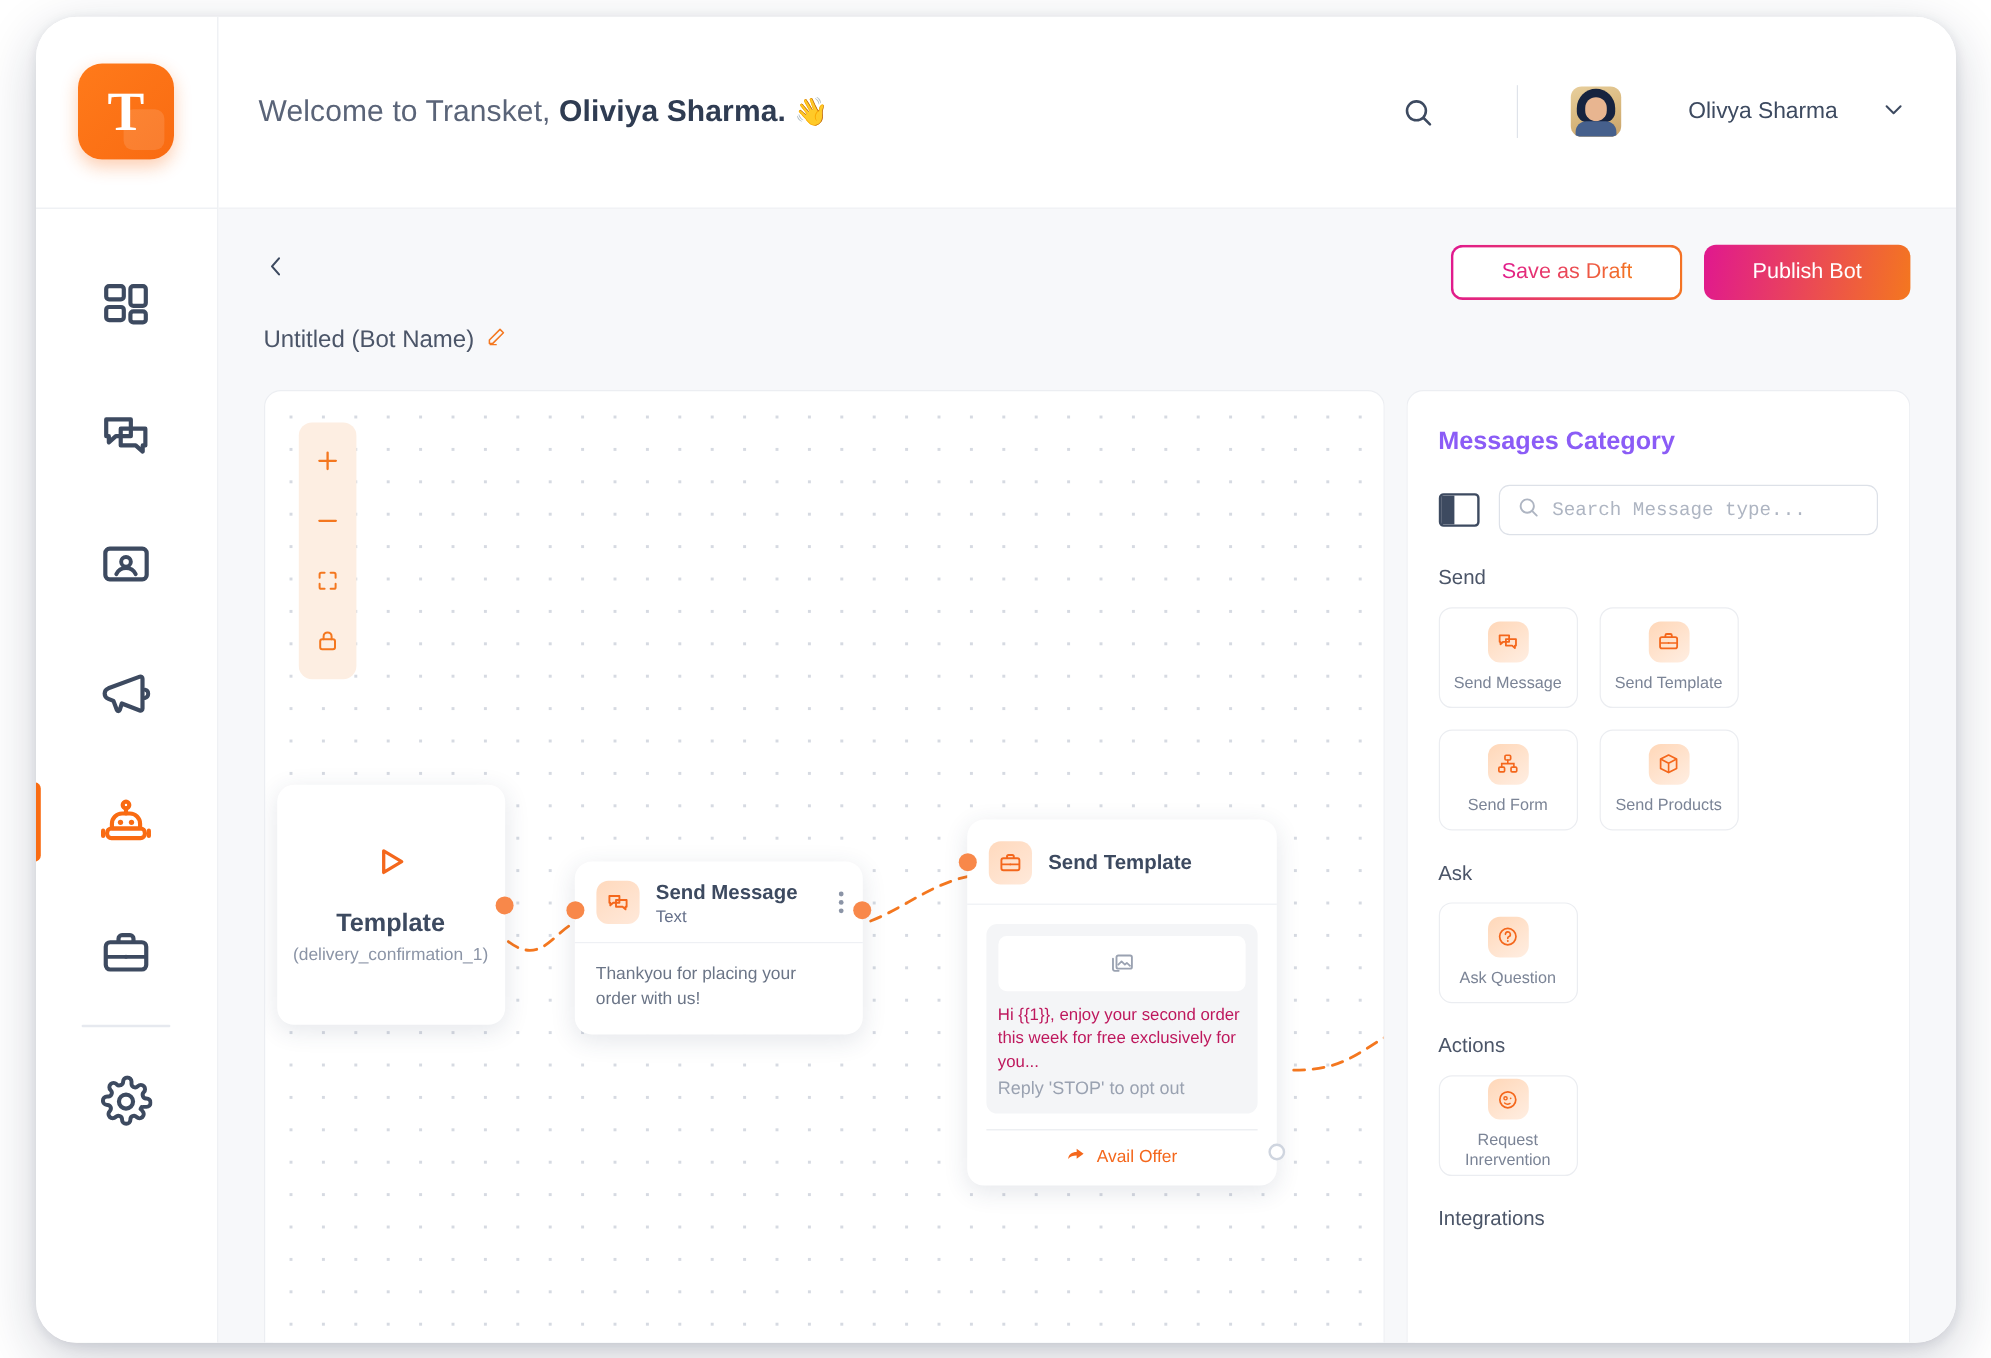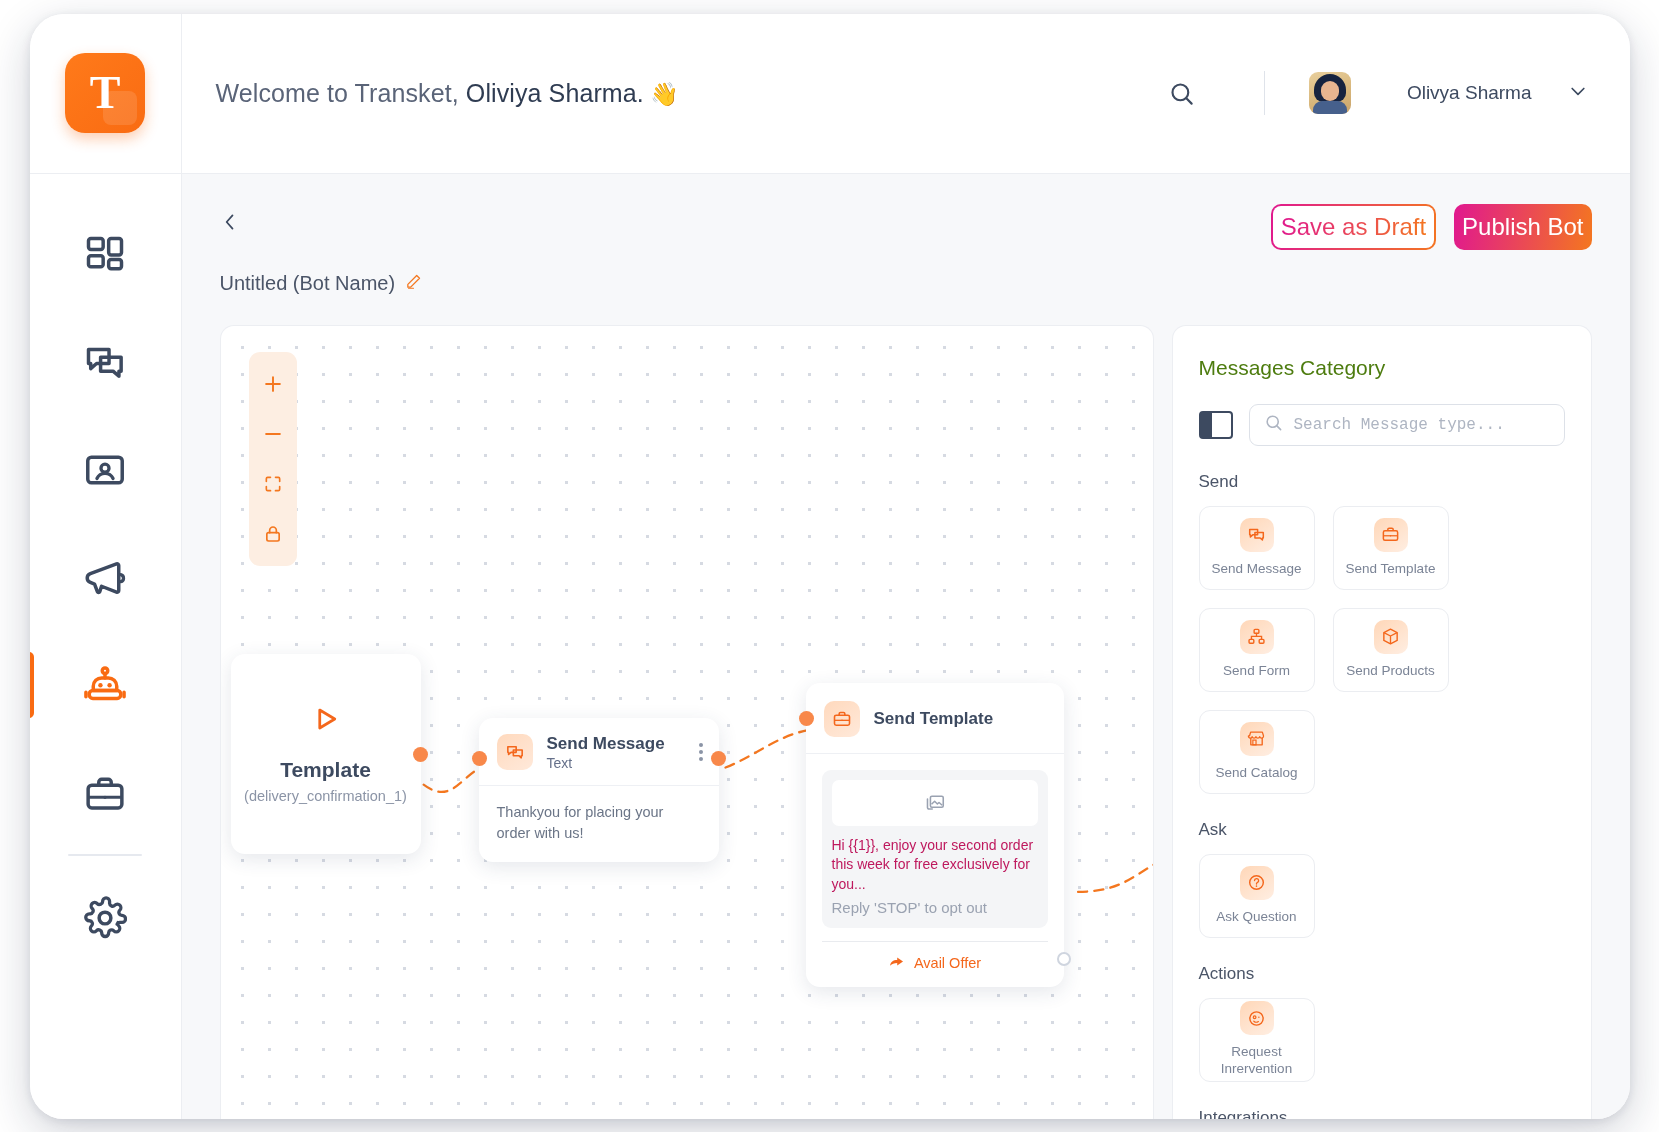--- a/index.html
+++ b/index.html
@@ -38,21 +38,21 @@
   .rail-item.active:before{content:"";position:absolute;left:-6px;top:20px;width:10px;height:66px;
                            background:#f96b12;border-radius:6px}
   .rail-divider{width:74px;height:2px;background:#e6e9ef;border-radius:2px;margin:6px 0 8px}
 
   
   .main{flex:1;display:flex;flex-direction:column;min-width:0}
 
   .topbar{height:160px;flex:0 0 160px;background:#fff;border-bottom:1px solid #eceef2;
           display:flex;align-items:center;padding:0 42px 0 34px;gap:18px}
   .welcome{font-size:25px;color:#5a6478;letter-spacing:.1px;white-space:nowrap}
-  .welcome b{color:#2f3c52;font-weight:normal}
+  .welcome b{color:#2f3c52;font-weight:bold}
   .welcome .wave{font-size:23px}
   .spacer{flex:1}
   .search-btn{width:44px;height:44px;display:flex;align-items:center;justify-content:center;
               cursor:pointer}
   .vdiv{width:1px;height:44px;background:#dfe3ea;margin:0 26px 0 42px}
   .avatar{width:42px;height:42px;border-radius:9px;overflow:hidden;flex:0 0 42px;
           background:linear-gradient(160deg,#e8cf9d 0%,#d8b77c 55%,#c9a36a 100%);
           position:relative}
   .avatar .hair{position:absolute;left:5px;top:2px;width:32px;height:28px;border-radius:16px 16px 9px 9px;
                 background:#16233f}
@@ -61,22 +61,22 @@
   .avatar .body{position:absolute;left:4px;bottom:0;width:34px;height:13px;border-radius:9px 9px 0 0;
                 background:#46608c}
   .user-name{font-size:19px;color:#3d4a60;margin-left:38px;white-space:nowrap}
   .caret{margin-left:18px;cursor:pointer}
 
   .page{flex:1;background:#f7f8fa;padding:30px 38px 0 38px;display:flex;flex-direction:column;min-height:0}
   .page-head{display:flex;align-items:flex-start;gap:14px}
   .back-chevron{margin-top:8px;cursor:pointer}
   .page-title{font-size:30px;font-weight:bold;color:#3d4a60;letter-spacing:.1px}
   .btns{margin-left:auto;display:flex;gap:18px;align-items:center}
-  .btn{height:46px;border-radius:10px;font-size:24px;display:flex;align-items:center;
-       justify-content:flex-start;padding:0 8px;cursor:pointer;border:none;white-space:nowrap}
+  .btn{height:46px;border-radius:10px;font-size:18px;display:flex;align-items:center;
+       justify-content:flex-start;padding:0 40px;cursor:pointer;border:none;white-space:nowrap}
   .btn-draft{background:#fff;border:2px solid transparent;
     background-image:linear-gradient(#fff,#fff),linear-gradient(100deg,#e0188f 0%,#f47521 100%);
     background-origin:border-box;background-clip:padding-box,border-box;}
   .btn-draft span{background:linear-gradient(100deg,#e0188f 0%,#f4771f 100%);
     -webkit-background-clip:text;background-clip:text;color:transparent;font-weight:normal}
   .btn-publish{background:linear-gradient(100deg,#e0188f 0%,#f4771f 100%);color:#fff}
   .bot-name{margin-top:22px;font-size:20px;color:#4b5568;display:flex;align-items:center;gap:10px}
   .pencil{cursor:pointer}
 
   .workspace{margin-top:30px;flex:1;display:flex;gap:18px;min-height:0;padding-bottom:0}
@@ -126,21 +126,21 @@
   .tpl-note{font-size:15px;color:#9aa2b1;margin-top:4px}
   .tpl-sep{height:1px;background:#e9ebef;margin:13px 16px 0}
   .tpl-cta{display:flex;align-items:center;justify-content:center;gap:9px;
            padding:11px 0 14px;color:#f4671c;font-size:14.5px;cursor:pointer}
 
   svg.edge{position:absolute;left:0;top:0;width:100%;height:100%;z-index:2;pointer-events:none}
 
   
   .panel{width:420px;flex:0 0 420px;background:#fff;border-radius:14px 14px 0 0;
          border:1px solid #eceef2;border-bottom:none;padding:30px 26px 0 26px;overflow:hidden}
-  .panel-title{font-size:21px;font-weight:normal;color:#4d7c0f}
+  .panel-title{font-size:21px;font-weight:bold;color:#8b5cf6}
   .panel-search-row{display:flex;align-items:center;gap:16px;margin-top:24px}
   .layout-toggle{width:34px;height:28px;border:2.4px solid #3d4a60;border-radius:4px;
                  position:relative;cursor:pointer;flex:0 0 34px}
   .layout-toggle:before{content:"";position:absolute;left:0;top:0;bottom:0;width:11px;
                         background:#3d4a60}
   .search-field{flex:1;height:42px;border:1px solid #dde1e8;border-radius:9px;
                 display:flex;align-items:center;gap:11px;padding:0 14px;cursor:text}
   .search-field input{border:none;outline:none;font-size:16px;color:#4b5568;width:100%;
                       font-family:Liberation Mono, monospace;background:transparent}
   .search-field input::placeholder{color:#aeb5c2}
@@ -463,30 +463,20 @@
             </div>
             <div class="card">
               <div class="card-ic">
                 <svg viewBox="0 0 24 24" fill="none" width="19" height="19">
                     <path d="M12 2.8 20.4 7v10L12 21.2 3.6 17V7z" stroke="#f4671c" stroke-width="1.8" stroke-linejoin="round"></path>
                     <path d="M3.6 7 12 11.4 20.4 7M12 11.4v9.8" stroke="#f4671c" stroke-width="1.7" stroke-linejoin="round"></path>
                   </svg>
               </div>
               <div class="card-label">Send Products</div>
             </div>
-            <div class="card">
-              <div class="card-ic">
-                <svg viewBox="0 0 24 24" fill="none" width="19" height="19">
-                    <path d="M3.2 8.6 4.6 4h14.8l1.4 4.6c.3 1.5-.8 2.8-2.3 2.8-1.2 0-2.2-.8-2.4-1.9-.2 1.1-1.2 1.9-2.4 1.9s-2.2-.8-2.4-1.9c-.2 1.1-1.2 1.9-2.4 1.9s-2.2-.8-2.4-1.9c-.2 1.1-1.2 1.9-2.4 1.9-1.5 0-2.6-1.3-2.3-2.8z" stroke="#f4671c" stroke-width="1.6" stroke-linejoin="round"></path>
-                    <path d="M4.8 11.4V20h14.4v-8.6" stroke="#f4671c" stroke-width="1.7" stroke-linejoin="round"></path>
-                    <rect x="7.4" y="14" width="4" height="6" stroke="#f4671c" stroke-width="1.5"></rect>
-                  </svg>
-              </div>
-              <div class="card-label">Send Catalog</div>
-            </div>
           </div>
 
           <div class="group-label">Ask</div>
           <div class="cards">
             <div class="card">
               <div class="card-ic">
                 <svg viewBox="0 0 24 24" fill="none" width="19" height="19">
                     <circle cx="12" cy="12" r="8.6" stroke="#f4671c" stroke-width="1.8"></circle>
                     <path d="M9.5 9.6a2.6 2.6 0 1 1 3.4 2.5c-.6.2-.9.8-.9 1.4v.4" stroke="#f4671c" stroke-width="1.7" stroke-linecap="round"></path>
                     <circle cx="12" cy="16.6" r="1" fill="#f4671c"></circle>

